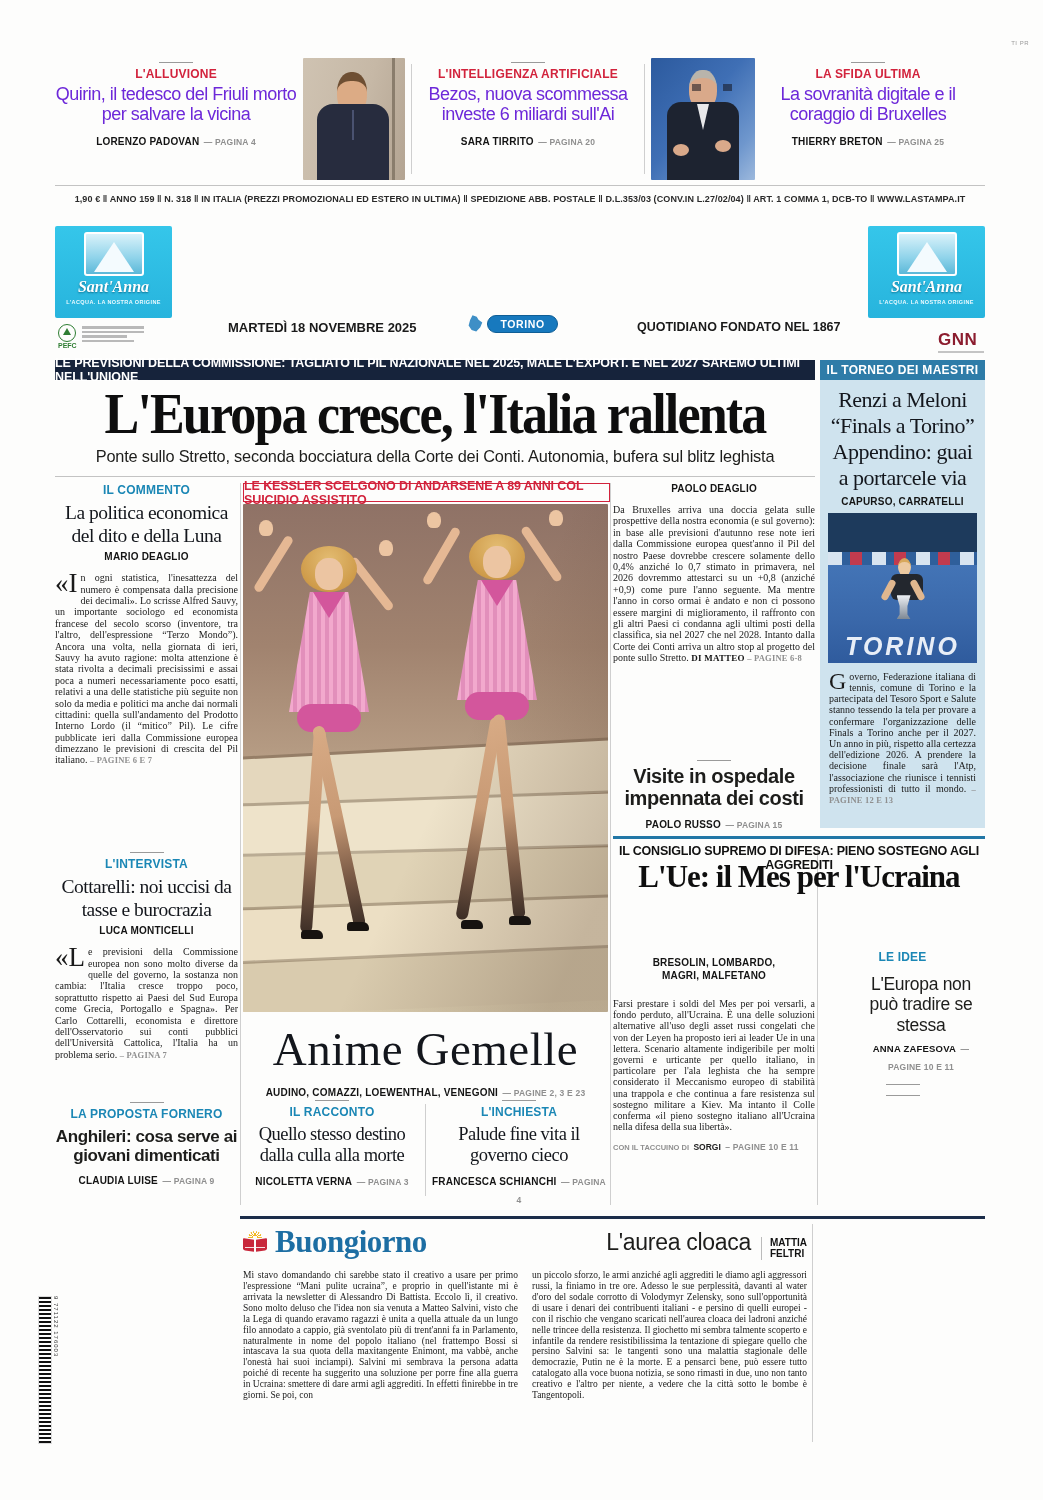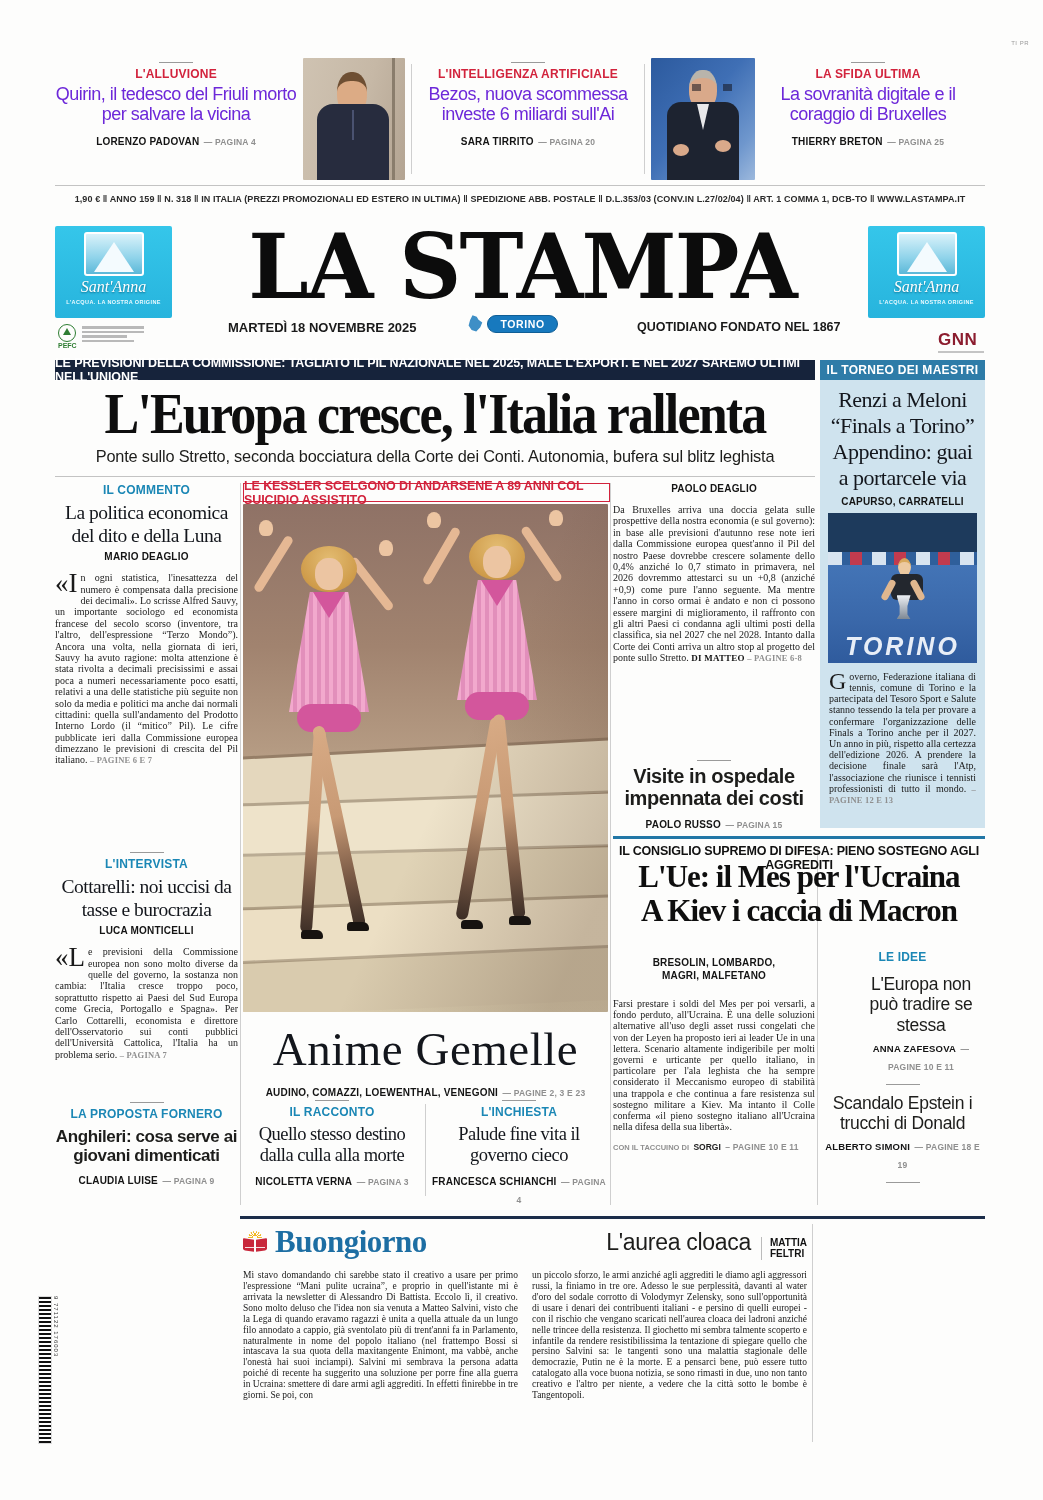--- a/index.html
+++ b/index.html
@@ -29,21 +29,21 @@
   .mast-title{font-family:"DejaVu Serif",serif;font-weight:bold;font-size:86px;line-height:1;
               letter-spacing:-2px;color:#0c0c0c;transform:scaleY(1.04);}
   .pill{display:inline-block;background:#1779be;color:#fff;font-size:10.5px;font-weight:bold;
         letter-spacing:.6px;border:1.5px solid #0f5e96;border-radius:10px;padding:2px 12px;}
   .santanna{background:linear-gradient(180deg,#35c6ea,#27b4dd);border-radius:2px;
             display:flex;flex-direction:column;align-items:center;justify-content:flex-start;overflow:hidden;}
   .sa-card{width:56px;height:40px;background:linear-gradient(180deg,#d9f2fa 0%,#8fd3ea 60%,#5bb8d8 100%);
            border:2px solid #fff;border-radius:3px;margin-top:6px;position:relative;overflow:hidden;}
   .sa-peak{position:absolute;left:8px;top:8px;width:0;height:0;border-left:20px solid transparent;
            border-right:20px solid transparent;border-bottom:30px solid #f4fbfe;}
-  .sa-name{font-family:"Liberation Serif",serif;font-style:italic;font-weight:normal;font-size:16px;
+  .sa-name{font-family:"Liberation Serif",serif;font-style:italic;font-weight:bold;font-size:16px;
            color:#fff;text-shadow:0 1px 2px #0a6d8c;margin-top:2px;}
   .sa-tag{font-size:5.5px;color:#eafaff;font-weight:bold;letter-spacing:.4px;margin-top:3px;}
   
   .navybar{background:#16233b;color:#fff;font-weight:bold;font-size:12.5px;letter-spacing:-.1px;
            display:flex;align-items:center;justify-content:center;}
   .lead-hl{font-family:"Liberation Serif",serif;font-weight:bold;font-size:56px;letter-spacing:-2px;
            color:#0e0e0e;transform:scaleX(.93);transform-origin:50% 50%;white-space:nowrap;}
   .lead-sub{font-size:17px;letter-spacing:-.2px;color:#1d1d1b;transform:scaleX(.96);transform-origin:50% 50%;white-space:nowrap;}
   
   .tbox{background:#cfe3ee;}
@@ -193,23 +193,20 @@
   <div class="abs ctr" style="left:55px;top:194px;width:930px;font-size:9px;font-weight:bold;color:#2a2a2a;letter-spacing:.1px;">1,90 € ‖ ANNO 159 ‖ N. 318 ‖ IN ITALIA (PREZZI PROMOZIONALI ED ESTERO IN ULTIMA) ‖ SPEDIZIONE ABB. POSTALE ‖ D.L.353/03 (CONV.IN L.27/02/04) ‖ ART. 1 COMMA 1, DCB-TO ‖ WWW.LASTAMPA.IT</div>
 
   <div class="abs santanna" style="left:55px;top:226px;width:117px;height:92px;">
     <div class="sa-card">
         <div class="sa-peak"></div>
       </div>
     <div class="sa-name">Sant'Anna</div>
     <div class="sa-tag">L'ACQUA. LA NOSTRA ORIGINE</div>
   </div>
 
-  <div class="abs ctr" style="left:172px;top:224px;width:700px;">
-    <div class="mast-title">LA STAMPA</div>
-  </div>
 
   <div class="abs santanna" style="left:868px;top:226px;width:117px;height:92px;">
     <div class="sa-card">
         <div class="sa-peak"></div>
       </div>
     <div class="sa-name">Sant'Anna</div>
     <div class="sa-tag">L'ACQUA. LA NOSTRA ORIGINE</div>
   </div>
 
   <div class="abs" style="left:228px;top:320px;font-size:13px;font-weight:bold;color:#1a1a1a;">MARTEDÌ 18 NOVEMBRE 2025</div>
@@ -387,21 +384,20 @@
     <div class="tick"></div>
     <div class="sans-head" style="font-size:20px;">Visite in ospedale impennata dei costi</div>
     <div style="margin-top:4px;"><span class="byline">PAOLO RUSSO</span>
          <span class="pageref">— PAGINA 15</span></div>
   </div>
 
   <div class="abs" style="left:613px;top:836px;width:372px;height:3px;background:#2277a6;"></div>
   <div class="abs ctr" style="left:613px;top:844px;width:372px;font-size:12.5px;font-weight:bold;letter-spacing:-.2px;color:#111;">IL CONSIGLIO SUPREMO DI DIFESA: PIENO SOSTEGNO AGLI AGGREDITI</div>
   <div class="abs ctr" style="left:613px;top:860px;width:372px;">
     <div class="ue-hl">L'Ue: il Mes per l'Ucraina</div>
-    <div class="ue-hl">A Kiev i caccia di Macron</div>
   </div>
 
   <div class="abs" style="left:613px;top:940px;width:202px;">
     <div class="ctr byline" style="line-height:1.3;width:150px;margin:16px auto;">BRESOLIN, LOMBARDO, MAGRI, MALFETANO</div>
     <div class="body-text" style="margin-top:8px;line-height:1.12;">
       <span>Farsi prestare i soldi del Mes per poi versarli, a fondo perduto, all'Ucraina. È una delle soluzioni alternative all'uso degli asset russi congelati che von der Leyen ha proposto ieri ai leader Ue in una lettera. Scenario altamente indigeribile per molti governi e urticante per quello italiano, in particolare per l'ala leghista che ha sempre considerato il Meccanismo europeo di stabilità una trappola e che continua a fare resistenza sul sostegno militare a Kiev. Ma intanto il Colle conferma «il pieno sostegno italiano all'Ucraina nella difesa della sua libertà».</span>
     </div>
     <div style="margin-top:4px;">
       <span style="font-size:7.5px;color:#8f8f8f;font-weight:bold;">CON IL TACCUINO DI</span>
       <span style="font-size:8.5px;font-weight:bold;color:#222;">SORGI</span>
@@ -410,25 +406,20 @@
   </div>
 
   <div class="abs ctr" style="left:820px;top:950px;width:165px;">
     <div class="kicker blue">LE IDEE</div>
     <div style="margin-top:10px;margin-left:37px;">
       <div class="idee-hl">L'Europa non può tradire se stessa</div>
       <div style="margin-top:3px;"><span class="byline" style="font-size:9.5px;">ANNA ZAFESOVA</span>
         <span class="pageref">— PAGINE 10 E 11</span></div>
     </div>
     <div class="tick" style="margin:10px auto 8px auto;"></div>
-    <div>
-      <div class="idee-hl">Scandalo Epstein i trucchi di Donald</div>
-      <div style="margin-top:3px;"><span class="byline" style="font-size:9.5px;">ALBERTO SIMONI</span>
-        <span class="pageref">— PAGINE 18 E 19</span></div>
-    </div>
     <div class="tick" style="margin:10px auto 8px auto;"></div>
   </div>
 
   <div class="abs" style="left:240px;top:1216px;width:745px;height:3px;background:#1b2d4a;"></div>
 
   <div class="abs" style="left:38px;top:1296px;display:flex;gap:1px;">
     <div class="barcode" style="width:12px;height:146px;"></div>
     <div class="bdigits">9 771122 176003</div>
   </div>
 

